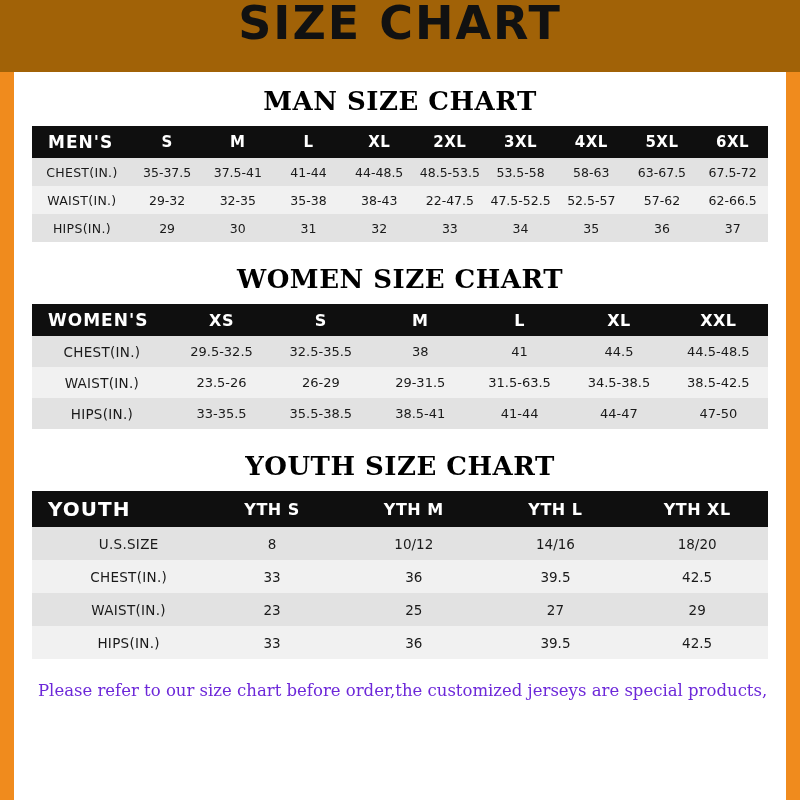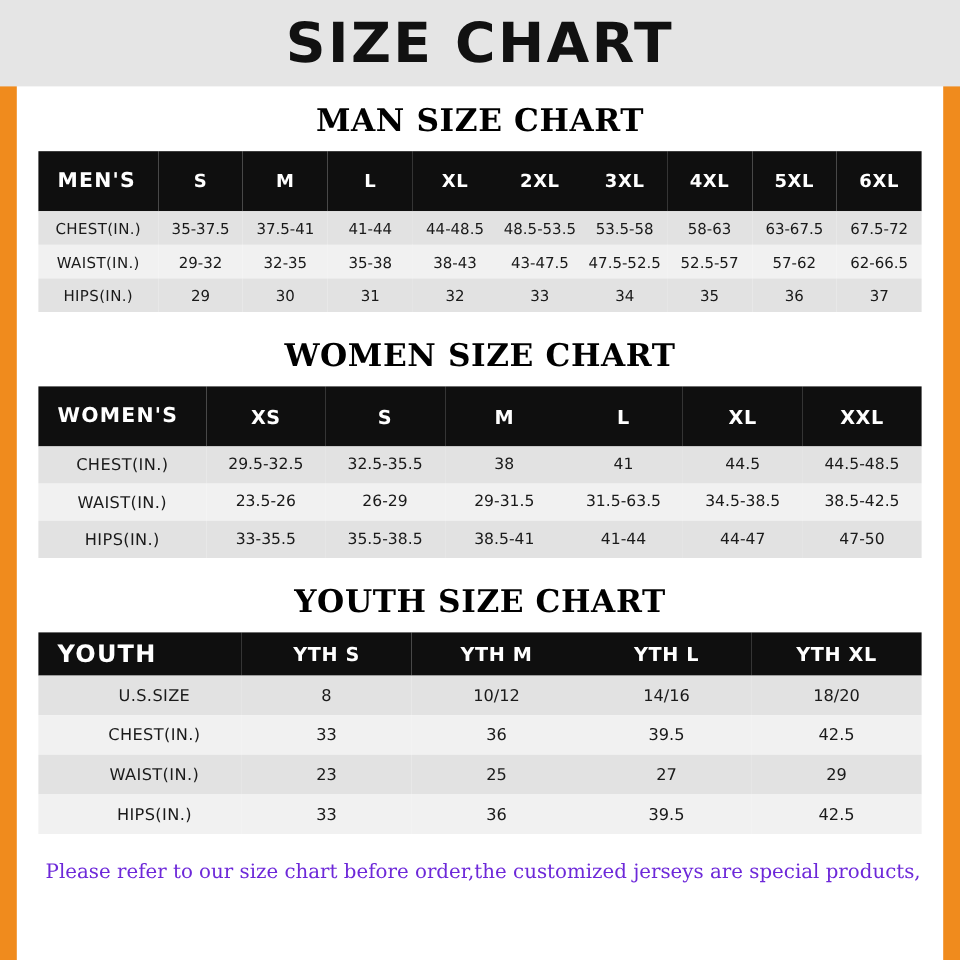--- a/index.html
+++ b/index.html
@@ -17,23 +17,22 @@
     width: 800px;
     height: 800px;
     position: relative;
     background: #ffffff;
     box-sizing: border-box;
     border-left: 14px solid #f08b1d;
     border-right: 14px solid #f08b1d;
   }
   .banner {
     height: 72px;
-    background: #e5e5e5;
+    background: #a16207;
     display: flex;
-    align-items: center;
     justify-content: center;
     margin: 0 -14px;
   }
   .banner-title {
     font-family: "DejaVu Sans", sans-serif;
     font-weight: bold;
     font-size: 46px;
     letter-spacing: 2px;
     color: #111111;
     line-height: 1;
@@ -66,21 +65,21 @@
     padding: 0;
     height: 28px;
     vertical-align: middle;
     font-weight: normal;
   }
   table.chart thead th {
     background: #0f0f0f;
     color: #ffffff;
     font-weight: bold;
     font-size: 15px;
-    height: 50px;
+    height: 32px;
     letter-spacing: 0.5px;
   }
   table.chart thead th.rowlabel {
     text-align: left;
     padding-left: 16px;
     font-size: 17px;
     letter-spacing: 1px;
   }
   table.chart tbody tr.odd td { background: #e2e2e2; }
   table.chart tbody tr.even td { background: #f1f1f1; }
@@ -172,21 +171,21 @@
           <td>58-63</td>
           <td>63-67.5</td>
           <td>67.5-72</td>
         </tr>
         <tr class="even">
           <td class="rowlabel">WAIST(IN.)</td>
           <td>29-32</td>
           <td>32-35</td>
           <td>35-38</td>
           <td>38-43</td>
-          <td>43-47.5</td>
+          <td>22-47.5</td>
           <td>47.5-52.5</td>
           <td>52.5-57</td>
           <td>57-62</td>
           <td>62-66.5</td>
         </tr>
         <tr class="odd">
           <td class="rowlabel">HIPS(IN.)</td>
           <td>29</td>
           <td>30</td>
           <td>31</td>

